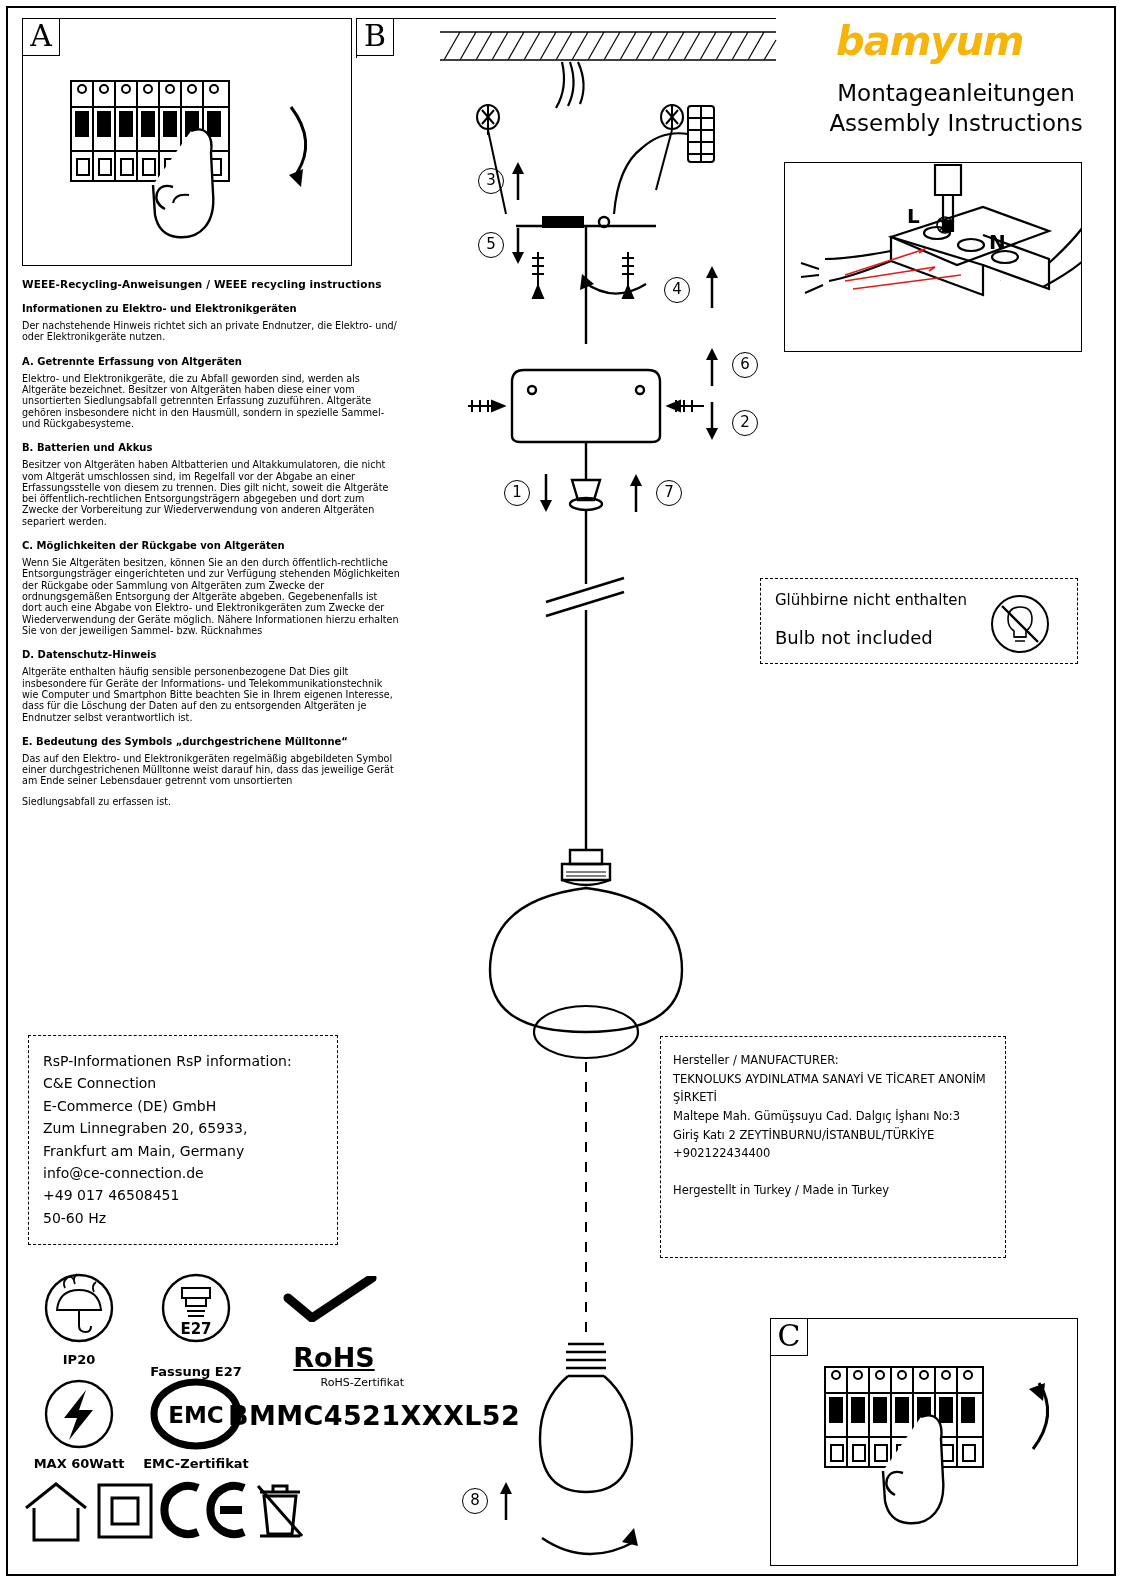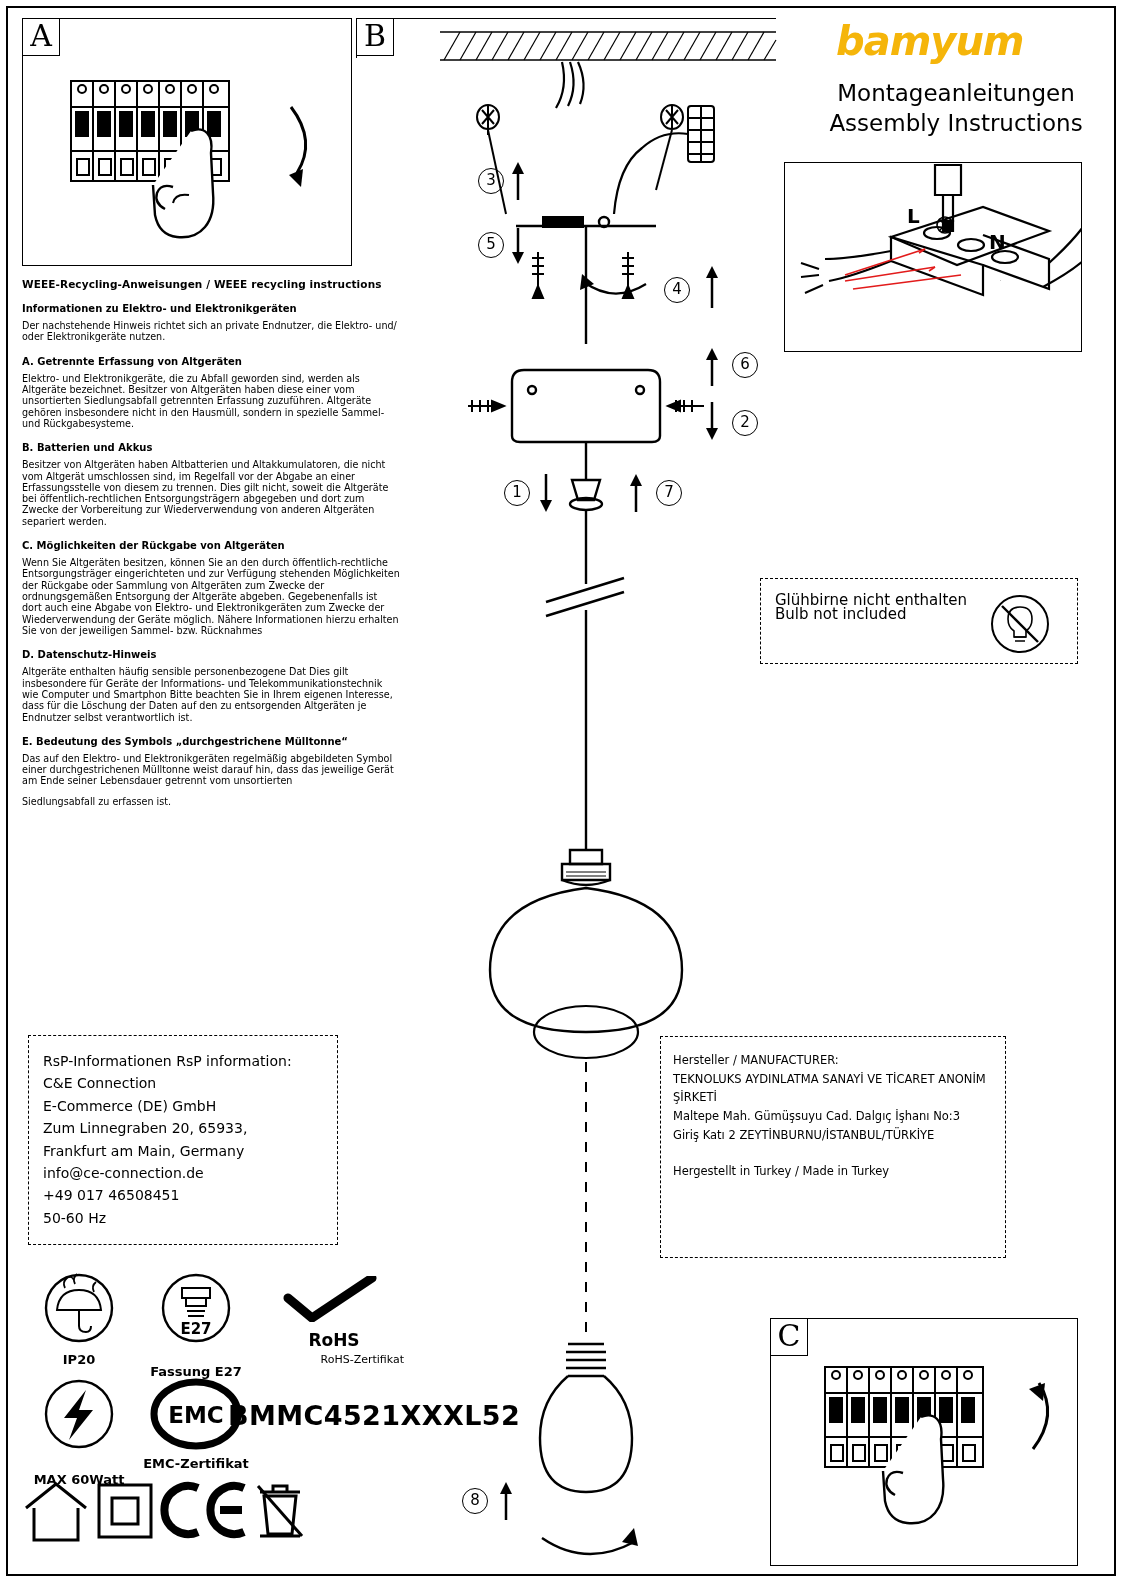--- a/index.html
+++ b/index.html
@@ -16,21 +16,21 @@
 
   
   .weee{position:absolute;left:22px;top:278px;width:378px;}
   .weee h4{font-size:10.5px;margin:0 0 9px 0;font-weight:bold;letter-spacing:.1px;}
   .weee h5{font-size:10px;margin:13px 0 6px 0;font-weight:bold;}
   .weee p{font-size:9.6px;margin:0 0 9px 0;line-height:1.18;}
 
   
   .bulbbox{left:760px;top:578px;width:318px;height:86px;}
   .bulbbox .l1{font-size:15px;position:absolute;left:14px;top:12px;}
-  .bulbbox .l2{font-size:15px;position:absolute;left:14px;top:26px;}
+  .bulbbox .l2{font-size:18px;position:absolute;left:14px;top:48px;}
 
   .manu{left:660px;top:1036px;width:346px;height:222px;padding:14px 12px;}
   .manu div{font-size:11.5px;line-height:1.62;}
 
   .rsp{left:28px;top:1035px;width:310px;height:210px;padding:14px 14px;}
   .rsp div{font-size:14px;line-height:1.6;}
 
   
   .brand{position:absolute;left:836px;top:18px;font-size:40px;font-weight:bold;color:#f5b50a;
      font-family:"DejaVu Sans",sans-serif;letter-spacing:-1px;font-style:italic;}
@@ -368,20 +368,21 @@
     <div>info@ce-connection.de</div>
     <div>+49 017 46508451</div>
     <div>50-60 Hz</div>
   </div>
 
   <div class="box dash manu">
     <div>Hersteller / MANUFACTURER:</div>
     <div>TEKNOLUKS AYDINLATMA SANAYİ VE TİCARET ANONİM ŞİRKETİ</div>
     <div>Maltepe Mah. Gümüşsuyu Cad. Dalgıç İşhanı No:3</div>
     <div>Giriş Katı 2 ZEYTİNBURNU/İSTANBUL/TÜRKİYE</div>
+    <div>+902122434400</div>
     <div style="height:18px;"></div>
     <div>Hergestellt in Turkey / Made in Turkey</div>
   </div>
 
   <div class="certrow" style="left:24px;top:1270px;width:110px;">
     <svg width="110" height="80" viewBox="0 0 110 80">
       <circle cx="55" cy="38" r="33" fill="none" stroke="#000" stroke-width="2.4"></circle>
       <path d="M33 40 q2 -20 22 -20 q20 0 22 20 z" fill="none" stroke="#000" stroke-width="2"></path>
       <path d="M55 40 v16 q0 6 7 6 q5 0 5 -6" fill="none" stroke="#000" stroke-width="2"></path>
       <path d="M41 18 q-3 -6 2 -10 q4 -3 7 2" fill="none" stroke="#000" stroke-width="1.8"></path>
@@ -399,30 +400,30 @@
       <path d="M51 36 h18 M51 41 h18 M52 46 h16" stroke="#000" stroke-width="2"></path>
       <text x="60" y="64" text-anchor="middle" font-family="DejaVu Sans" font-size="15" font-weight="bold">E27</text>
     </svg>
     <div class="cert-label" style="margin-top:14px;">Fassung E27</div>
   </div>
 
   <div class="certrow" style="left:264px;top:1276px;width:140px;">
     <svg width="100" height="46" viewBox="0 0 100 46" style="margin-left:16px;">
       <path d="M8 22 L32 42 L92 2" fill="none" stroke="#000" stroke-width="9" stroke-linecap="round" stroke-linejoin="round"></path>
     </svg>
-    <div class="cert-label" style="font-size:17px;margin-top:8px;">RoHS</div>
+    <div class="cert-label" style="font-size:27px;margin-top:20px;text-decoration:underline;">RoHS</div>
     <div class="cert-sub" style="margin-top:3px;">RoHS-Zertifikat</div>
   </div>
 
   <div class="certrow" style="left:24px;top:1376px;width:110px;">
     <svg width="110" height="78" viewBox="0 0 110 78">
       <circle cx="55" cy="38" r="33" fill="none" stroke="#000" stroke-width="2.4"></circle>
       <path d="M62 14 L40 42 h13 l-8 22 l24 -30 h-14 z" fill="#000"></path>
     </svg>
-    <div class="cert-label" style="margin-top:18px;">MAX 60Watt</div>
+    <div class="cert-label" style="margin-top:2px;">MAX 60Watt</div>
   </div>
 
   <div class="certrow" style="left:136px;top:1376px;width:120px;">
     <svg width="120" height="78" viewBox="0 0 120 78">
       <ellipse cx="60" cy="38" rx="42" ry="32" fill="none" stroke="#000" stroke-width="7"></ellipse>
       <text x="60" y="47" text-anchor="middle" font-family="DejaVu Sans" font-size="23" font-weight="bold">EMC</text>
     </svg>
     <div class="cert-label" style="margin-top:2px;">EMC-Zertifikat</div>
   </div>
 

